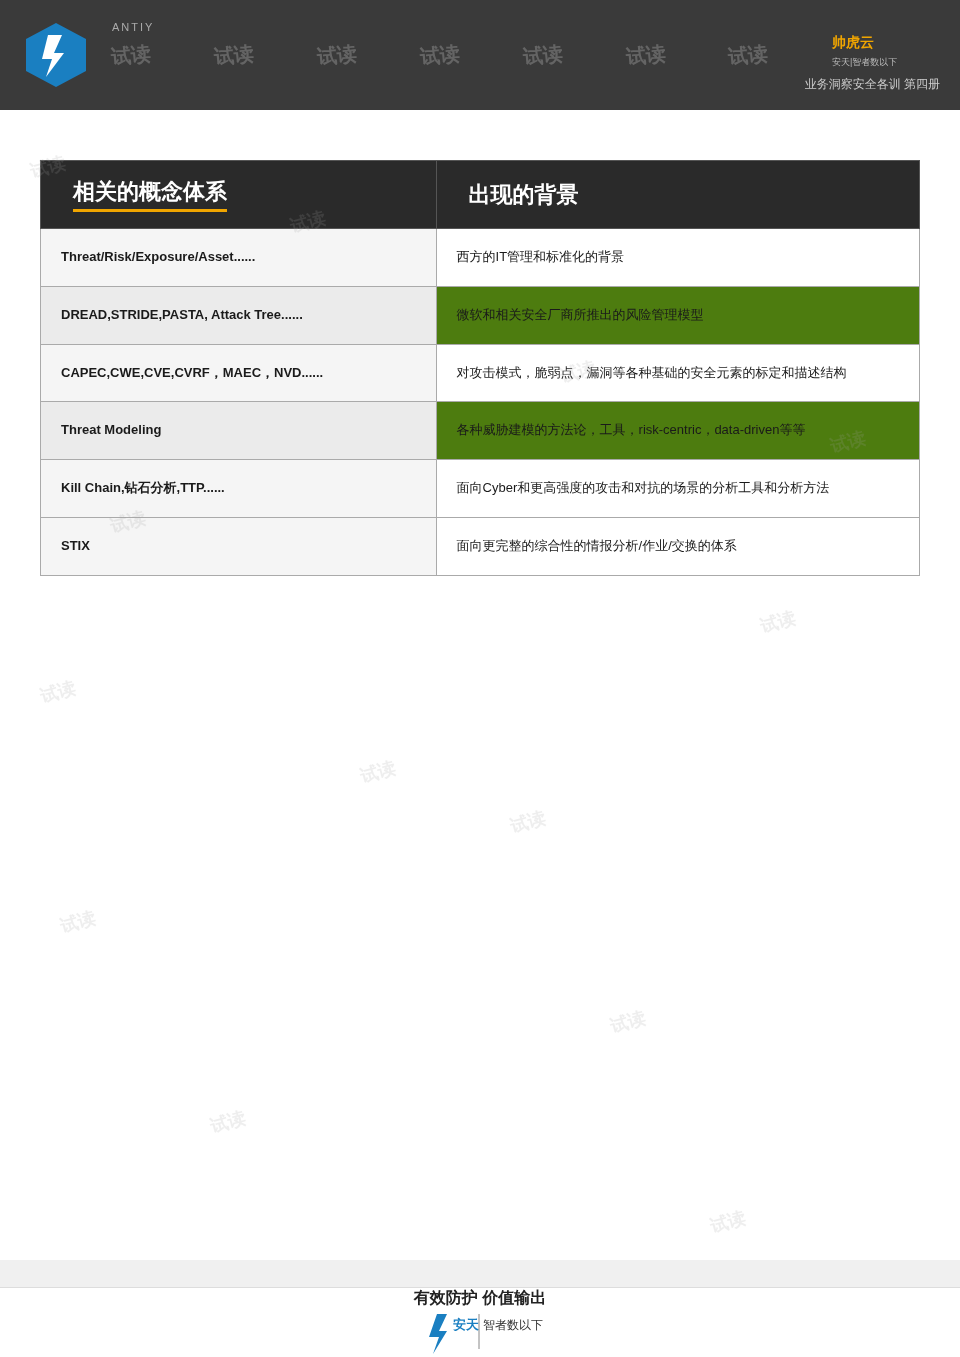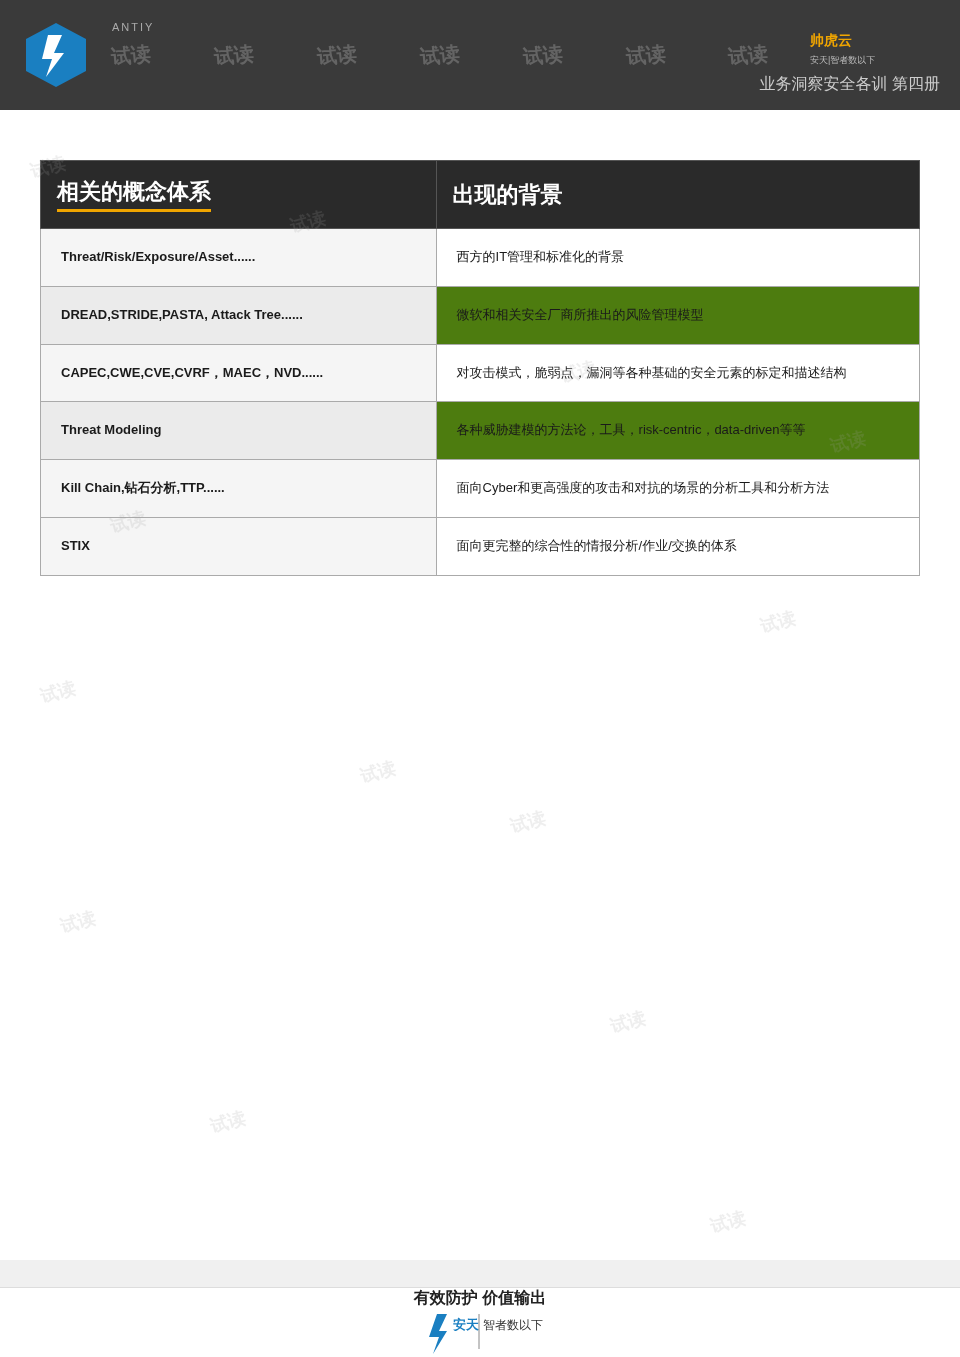--- a/index.html
+++ b/index.html
@@ -48,42 +48,42 @@
     }
 
     .header-right-logo {
       display: flex;
       flex-direction: column;
       align-items: center;
     }
 
     .header-right-text {
       color: #ccc;
-      font-size: 16px;
+      font-size: 12px;
       margin-top: 4px;
       text-align: center;
     }
 
     
     .main-content {
       padding: 40px 40px 30px 40px;
       background: white;
       margin: 0;
       min-height: 1150px;
     }
 
     
     .main-table {
       width: 100%;
       border-collapse: collapse;
       margin-top: 10px;
     }
 
     .main-table th {
-      padding: 16px 16px;
+      padding: 16px 32px;
       font-size: 22px;
       font-weight: bold;
       text-align: left;
       border: 1px solid #555;
     }
 
     .th-left {
       background: #2a2a2a;
       color: #ffffff;
       width: 45%;

